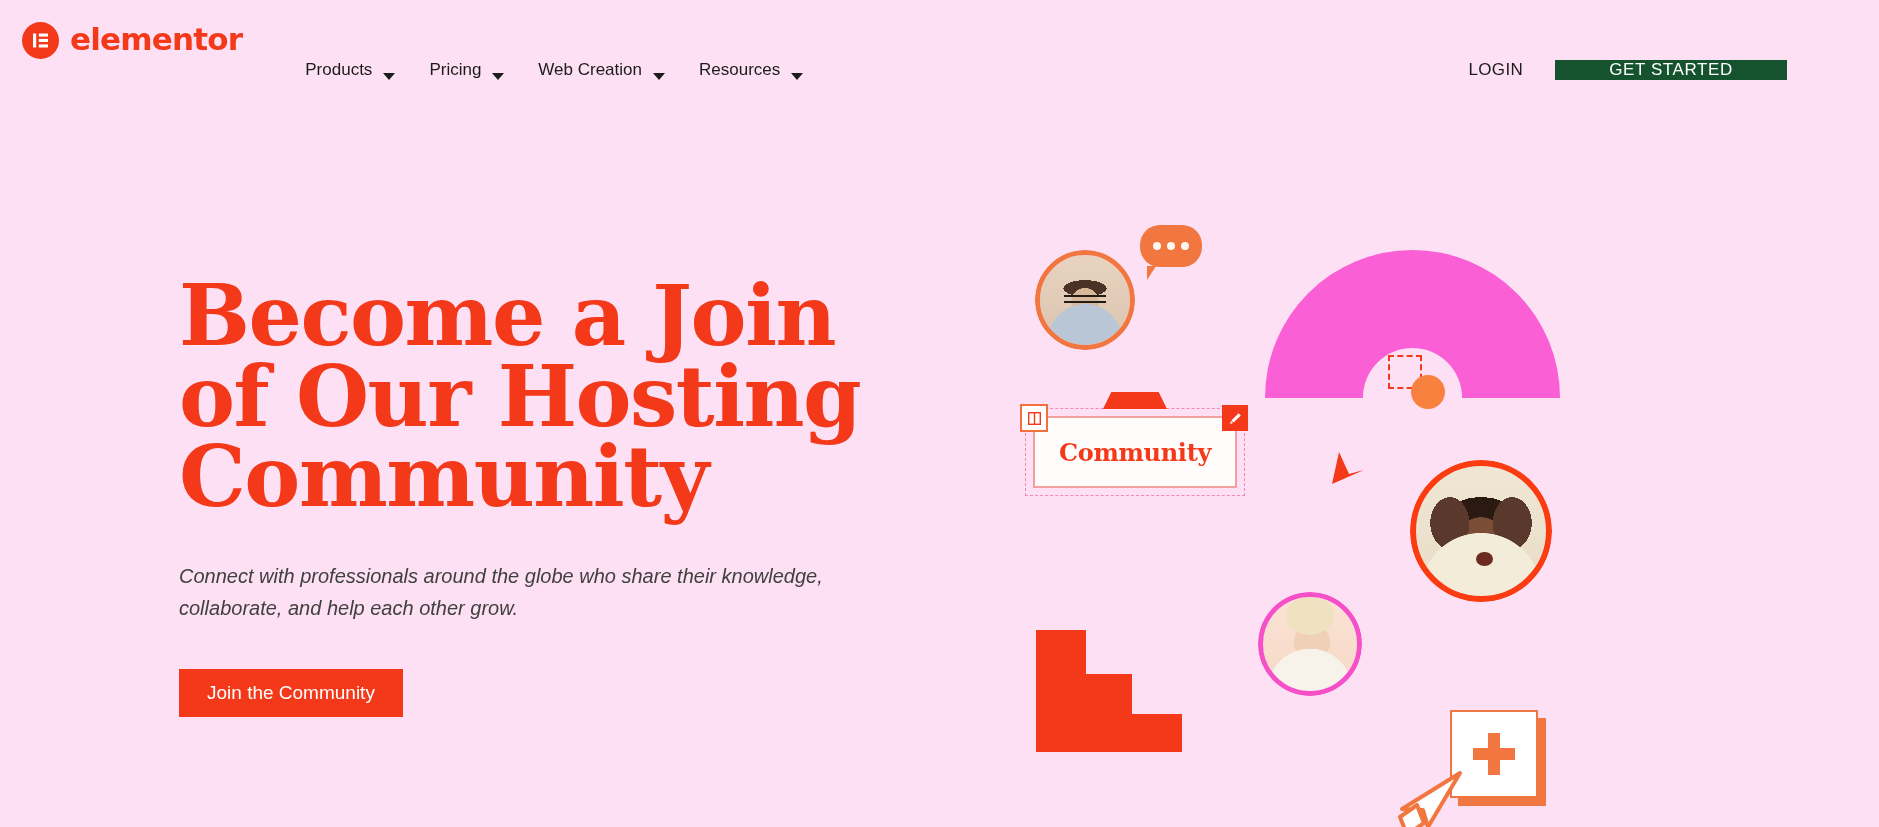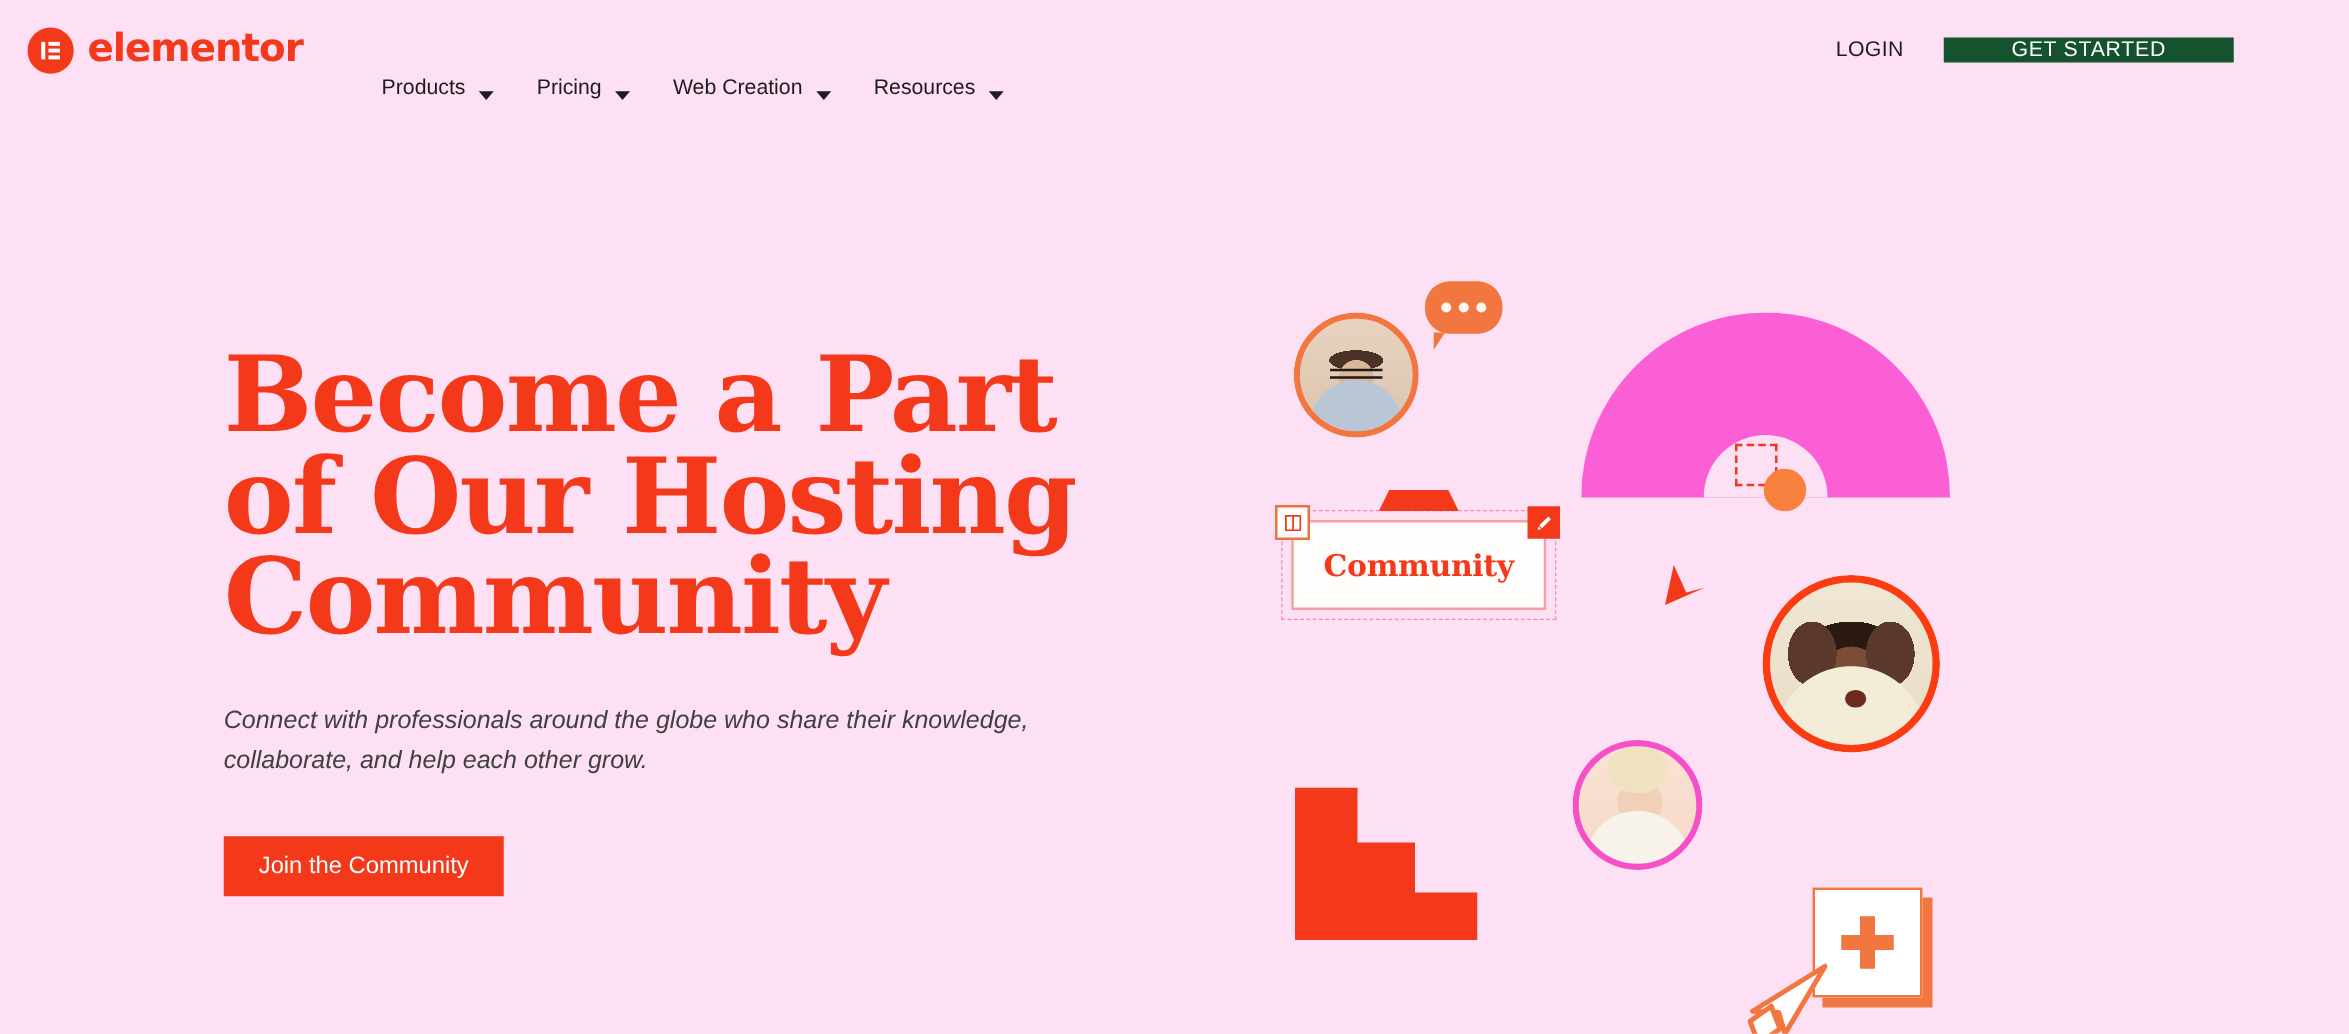--- a/index.html
+++ b/index.html
@@ -81,21 +81,21 @@
     border-left: 6px solid transparent;
     border-right: 6px solid transparent;
     border-top: 7px solid #1c1c1c;
     flex-shrink: 0;
     margin-top: 2px;
   }
 
   .header-right {
     margin-left: auto;
     display: flex;
-    align-items: center;
+    align-items: flex-end;
   }
 
   .login-link {
     display: flex;
     align-items: center;
     padding: 0 32px;
     color: #1c1c1c;
     font-size: 17px;
     letter-spacing: 0.3px;
     cursor: pointer;
@@ -417,21 +417,21 @@
     <a class="login-link" href="#">LOGIN</a>
     <button class="cta-header">GET STARTED</button>
   </div>
 
 </header>
 
 <main class="hero">
 
   <div class="hero-copy">
     <h1 class="headline">
-      <span class="headline-line">Become a Part</span>
+      <span class="headline-line">Become a Join</span>
       <span class="headline-line">of Our Hosting</span>
       <span class="headline-line">Community</span>
     </h1>
     <p class="subcopy">Connect with professionals around the globe who share their knowledge, collaborate, and help each other grow.</p>
     <button class="cta-hero">Join the Community</button>
   </div>
 
   <div class="illustration">
 
     <div class="ill" id="pink-arc"></div>

